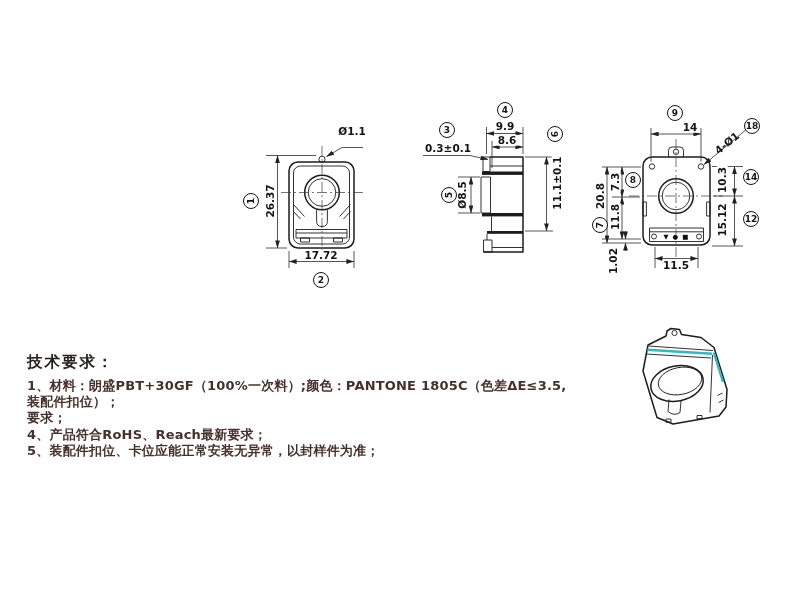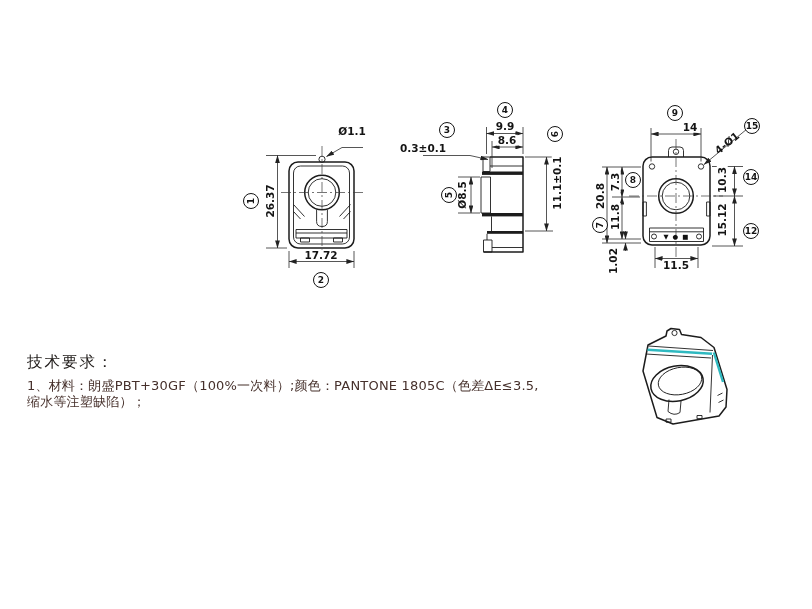--- a/index.html
+++ b/index.html
@@ -20,22 +20,22 @@
   .dim.rot{transform:translate(-50%,-50%) rotate(-90deg);}
   .dim.diag{transform:translate(-50%,-50%) rotate(-39deg);background:transparent;}
   .balloon{position:absolute;transform:translate(-50%,-50%);width:14px;height:14px;
        border:1.2px solid #141414;border-radius:50%;background:#fff;font-size:9px;font-weight:600;
        color:#141414;display:flex;align-items:center;justify-content:center;line-height:1;}
   .balloon.rot{transform:translate(-50%,-50%) rotate(-90deg);}
   .marks{position:absolute;transform:translate(-50%,-50%);display:flex;gap:4px;
        font-size:6.5px;color:#111;line-height:1;}
   
   .notes{position:absolute;left:27px;top:352px;width:585px;color:#46302b;}
-  .notes-title{font-size:15.5px;font-weight:400;color:#24201e;letter-spacing:2px;margin-bottom:5px;}
-  .note-line{font-size:13px;font-weight:400;line-height:16.2px;letter-spacing:0.2px;white-space:nowrap;}
+  .notes-title{font-size:15.5px;font-weight:700;color:#24201e;letter-spacing:2px;margin-bottom:5px;}
+  .note-line{font-size:13px;font-weight:700;line-height:16.2px;letter-spacing:0.2px;white-space:nowrap;}
 </style>
 </head>
 <body>
 
 <div class="canvas">
 
   <svg width="812" height="609" viewBox="0 0 812 609">
     <defs>
       <marker id="ar" viewBox="0 0 10 6" refX="9.5" refY="3" markerWidth="10" markerHeight="6" orient="auto-start-reverse">
         <path d="M0,0L10,3L0,6Z" fill="#222"></path>
@@ -134,50 +134,53 @@
       <rect class="tn" x="697" y="415.5" width="5" height="3.2"></rect>
     </g>
   </svg>
 
   <div class="dim" style="left:352px;top:131px">Ø1.1</div>
   <div class="dim rot" style="left:270px;top:201px">26.37</div>
   <div class="balloon rot" style="left:251px;top:201px">1</div>
   <div class="dim" style="left:321px;top:255px">17.72</div>
   <div class="balloon" style="left:321px;top:280px">2</div>
 
-  <div class="dim" style="left:423px;top:148px">0.3±0.1</div>
+  <div class="dim" style="left:448px;top:148px">0.3±0.1</div>
   <div class="balloon" style="left:447px;top:130px">3</div>
   <div class="dim" style="left:505px;top:126px">9.9</div>
   <div class="balloon" style="left:505px;top:110px">4</div>
   <div class="dim" style="left:507px;top:140px">8.6</div>
   <div class="dim rot" style="left:462px;top:195px">Ø8.5</div>
   <div class="balloon rot" style="left:449px;top:195px">5</div>
   <div class="dim rot" style="left:557px;top:183px">11.1±0.1</div>
   <div class="balloon rot" style="left:555px;top:134px">6</div>
 
   <div class="balloon" style="left:675px;top:113px">9</div>
   <div class="dim" style="left:690px;top:127px">14</div>
   <div class="dim diag" style="left:727px;top:143px">4-Ø1</div>
-  <div class="balloon" style="left:752px;top:126px">15</div>
+  <div class="balloon" style="left:752px;top:126px">18</div>
   <div class="dim rot" style="left:722px;top:180px">10.3</div>
   <div class="balloon" style="left:751px;top:177px">14</div>
   <div class="dim rot" style="left:722px;top:220px">15.12</div>
-  <div class="balloon" style="left:751px;top:231px">12</div>
+  <div class="balloon" style="left:751px;top:219px">12</div>
   <div class="dim rot" style="left:600px;top:196px">20.8</div>
   <div class="balloon rot" style="left:600px;top:225px">7</div>
   <div class="dim rot" style="left:615px;top:182px">7.3</div>
   <div class="balloon" style="left:633px;top:180px">8</div>
   <div class="dim rot" style="left:615px;top:217px">11.8</div>
   <div class="dim rot" style="left:613px;top:261px">1.02</div>
   <div class="dim" style="left:676px;top:265px">11.5</div>
   <div class="marks" style="left:676px;top:237px">
     <span>▼</span>
     <span>●</span>
     <span>■</span>
   </div>
 
   <div class="notes">
     <div class="notes-title">技术要求：</div>
     <div class="note-line">1、材料：朗盛PBT+30GF（100%一次料）;颜色：PANTONE 1805C（色差ΔE≤3.5,</div>
-    <div class="note-line">缩水等注塑缺陷）；</div>
+    <div class="note-line">装配件扣位）；</div>
+    <div class="note-line">要求；</div>
+    <div class="note-line">4、产品符合RoHS、Reach最新要求；</div>
+    <div class="note-line">5、装配件扣位、卡位应能正常安装无异常，以封样件为准；</div>
   </div>
 
 </div>
 
 </body></html>

